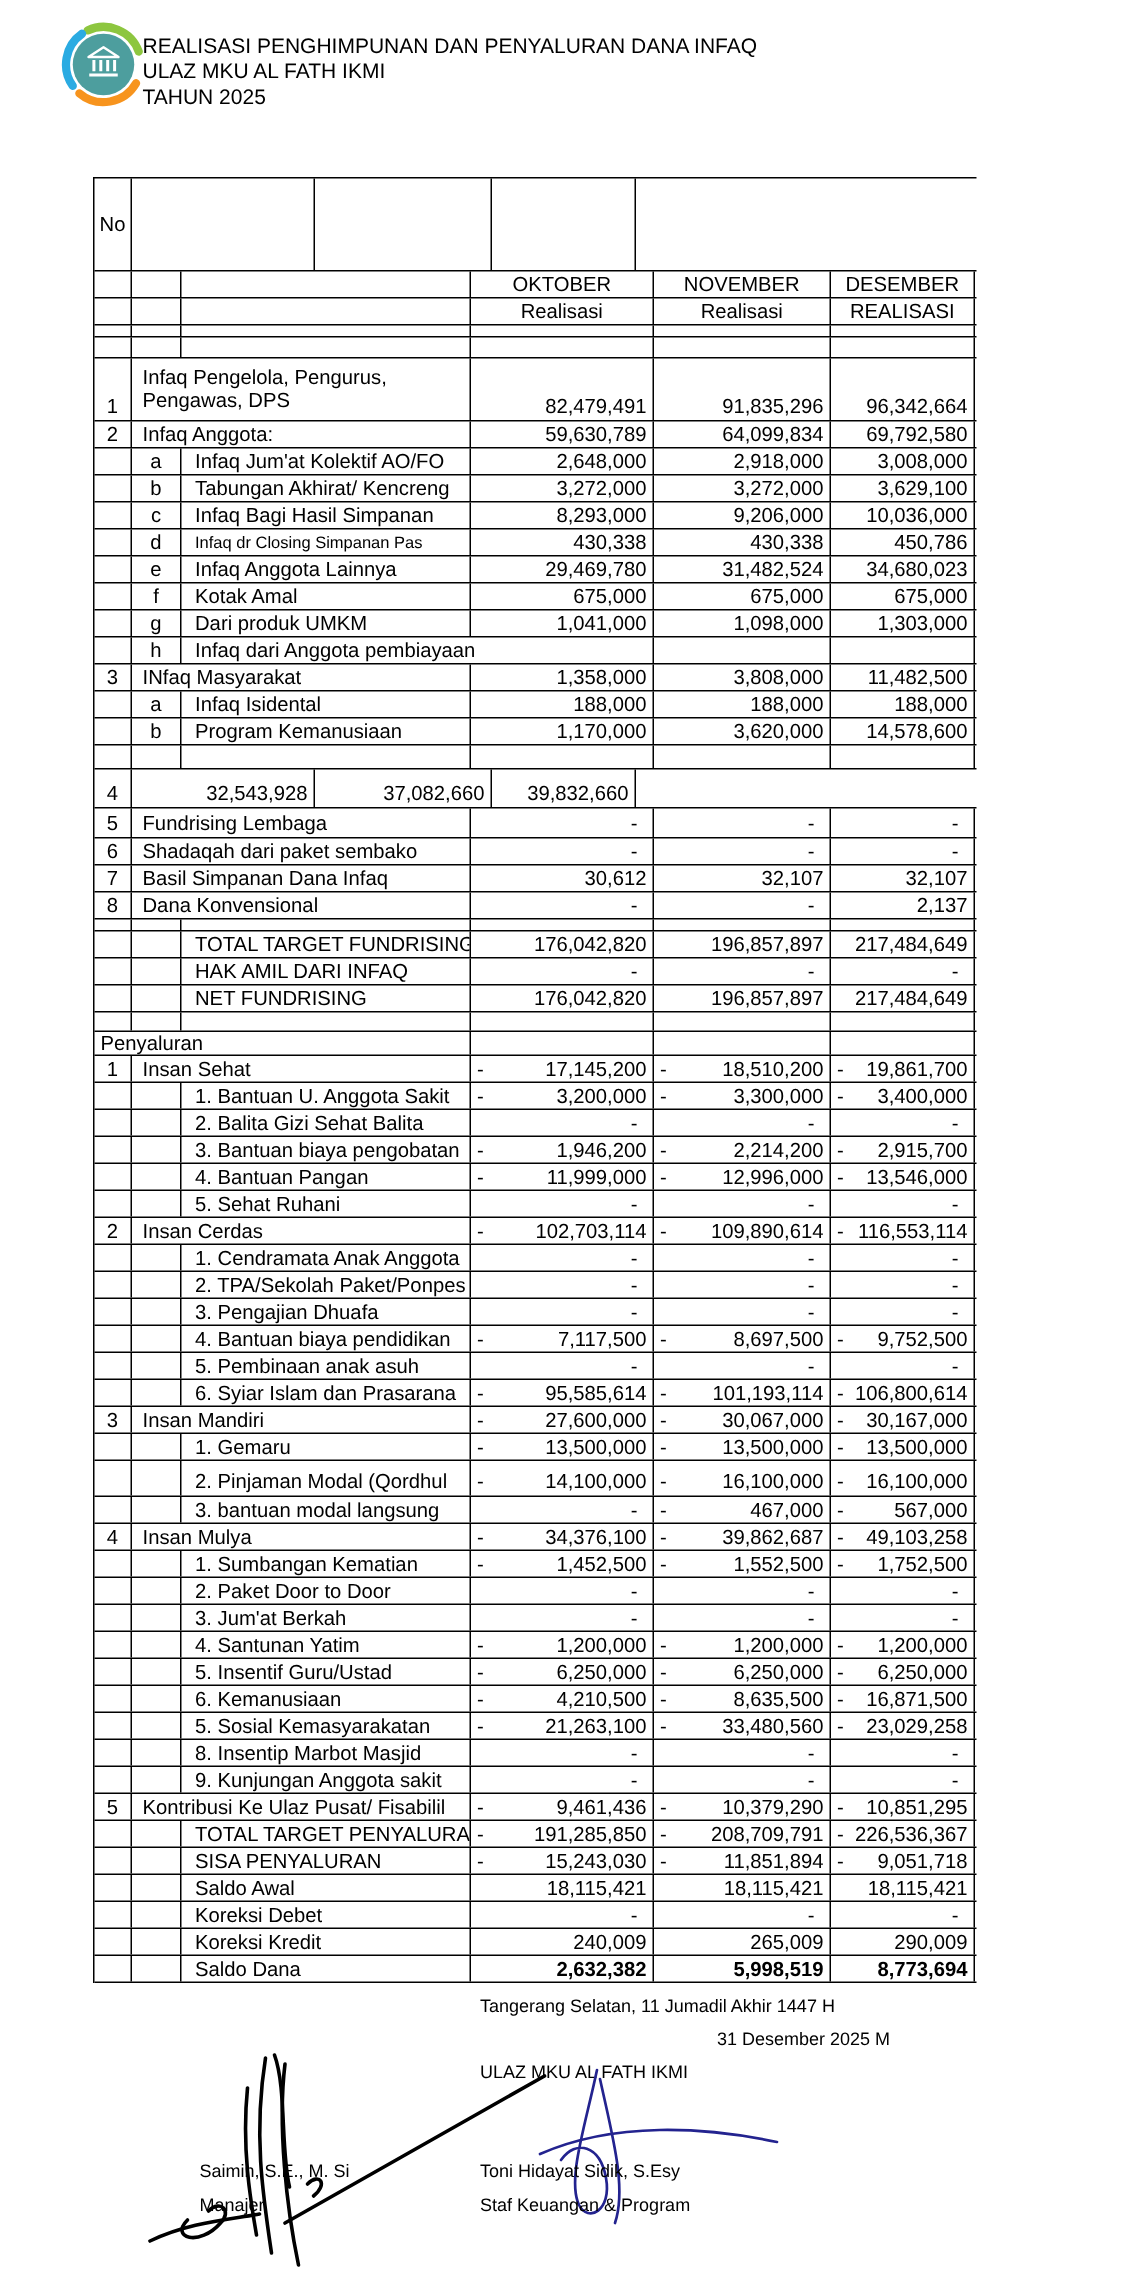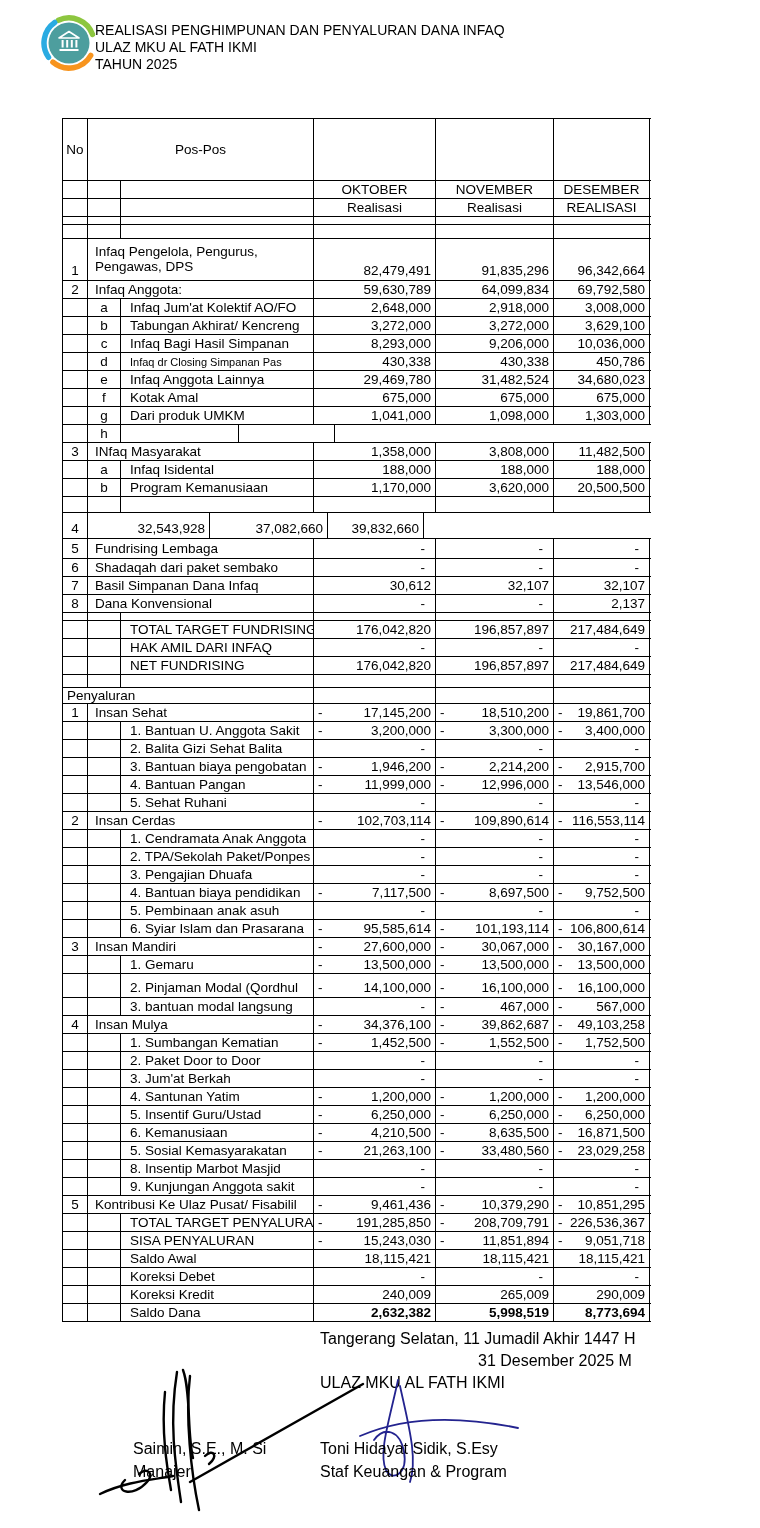--- a/index.html
+++ b/index.html
@@ -24,21 +24,21 @@
   .c-val{justify-content:flex-end;padding:0 4px;position:relative;}
   .c-val .neg{position:absolute;left:4px;}
   .c-val .zero{padding-right:6px;}
   .t-row.small .c-label{font-size:11px;}
   .t-row.boldv .c-val{font-weight:bold;}
   .t-row.wrap .c-label{white-space:normal;line-height:15px;align-items:flex-start;padding-top:5px;}
   .t-row.wrap .c-no,.t-row.wrap .c-val{align-items:flex-end;padding-bottom:2px;}
   .t-row.bottom .cell{align-items:flex-end;padding-bottom:2px;}
 
   
-  .f-text{position:absolute;font-size:16px;white-space:nowrap;}
+  .f-text{position:absolute;font-size:12px;white-space:nowrap;}
   .sig{position:absolute;}
 </style>
 </head>
 <body>
 
 <div id="page">
 
   <svg id="logo" viewBox="0 0 58 58">
     <g transform="translate(1,1)">
       <path d="M17.4,5.3 A25,25 0 0 1 51.5,19.4" fill="none" stroke="#8dc63f" stroke-width="5.5" stroke-linecap="round"></path>
@@ -56,21 +56,20 @@
 
   <div id="title-block">
     <div>REALISASI PENGHIMPUNAN DAN PENYALURAN DANA INFAQ</div>
     <div>ULAZ MKU AL FATH IKMI</div>
     <div>TAHUN 2025</div>
   </div>
 
   <div id="report-table">
     <div class="t-row" style="height:62px">
       <div class="cell c-no" style="width:25px">No</div>
-      <div class="cell c-head" style="width:226px">Pos-Pos</div>
       <div class="cell c-head" style="width:122px"></div>
       <div class="cell c-head" style="width:118px"></div>
       <div class="cell c-head" style="width:96px"></div>
     </div>
     <div class="t-row" style="height:18px">
       <div class="cell c-no" style="width:25px"></div>
       <div class="cell c-letter" style="width:33px"></div>
       <div class="cell c-label" style="width:193px"></div>
       <div class="cell c-head" style="width:122px">OKTOBER</div>
       <div class="cell c-head" style="width:118px">NOVEMBER</div>
@@ -221,20 +220,21 @@
           <div class="cell c-val" style="width: 118px;">
             <span>1,098,000</span>
           </div>
           <div class="cell c-val" style="width: 96px;">
             <span>1,303,000</span>
           </div>
         </div>
         <div class="t-row spill" style="height: 18px;">
           <div class="cell c-no" style="width: 25px;"></div>
           <div class="cell c-letter" style="width: 33px;">h</div>
+          <div class="cell c-label" style="width: 315px;">Infaq dari Anggota pembiayaan</div>
           <div class="cell c-val" style="width: 118px;"></div>
           <div class="cell c-val" style="width: 96px;"></div>
         </div>
         <div class="t-row" style="height: 18px;">
           <div class="cell c-no" style="width: 25px;">3</div>
           <div class="cell c-label lvl1" style="width: 226px;">INfaq Masyarakat</div>
           <div class="cell c-val" style="width: 122px;">
             <span>1,358,000</span>
           </div>
           <div class="cell c-val" style="width: 118px;">
@@ -262,21 +262,21 @@
           <div class="cell c-no" style="width: 25px;"></div>
           <div class="cell c-letter" style="width: 33px;">b</div>
           <div class="cell c-label" style="width: 193px;">Program Kemanusiaan</div>
           <div class="cell c-val" style="width: 122px;">
             <span>1,170,000</span>
           </div>
           <div class="cell c-val" style="width: 118px;">
             <span>3,620,000</span>
           </div>
           <div class="cell c-val" style="width: 96px;">
-            <span>20,500,500</span>
+            <span>14,578,600</span>
           </div>
         </div>
         <div class="t-row" style="height: 16px;">
           <div class="cell c-no" style="width: 25px;"></div>
           <div class="cell c-letter" style="width: 33px;"></div>
           <div class="cell c-label" style="width: 193px;"></div>
           <div class="cell c-val" style="width: 122px;"></div>
           <div class="cell c-val" style="width: 118px;"></div>
           <div class="cell c-val" style="width: 96px;"></div>
         </div>

